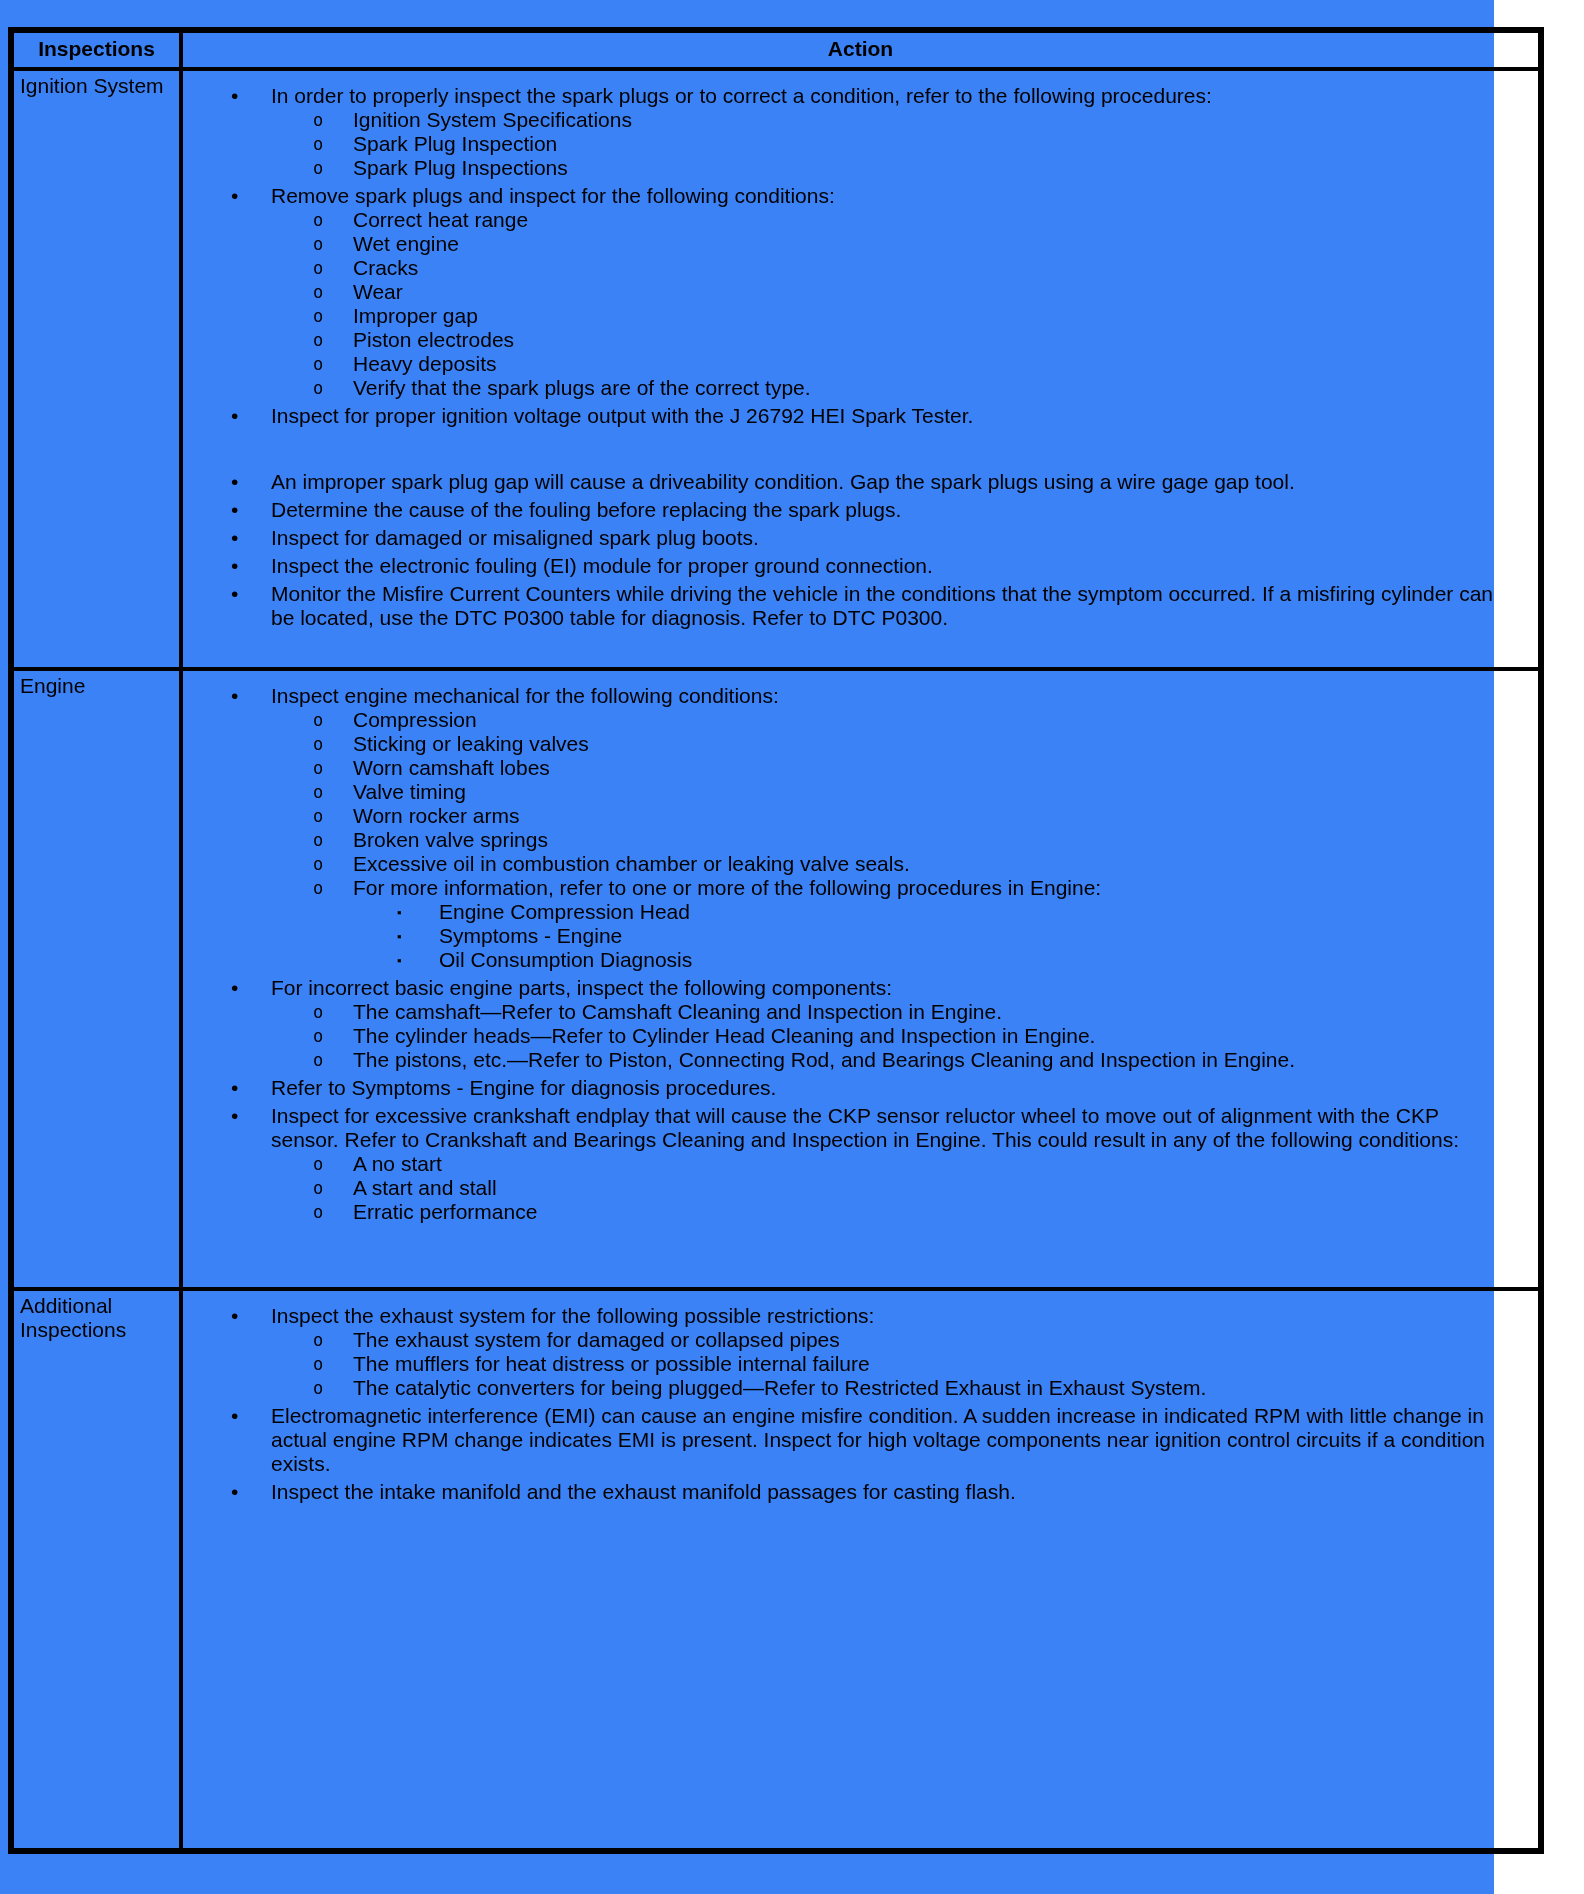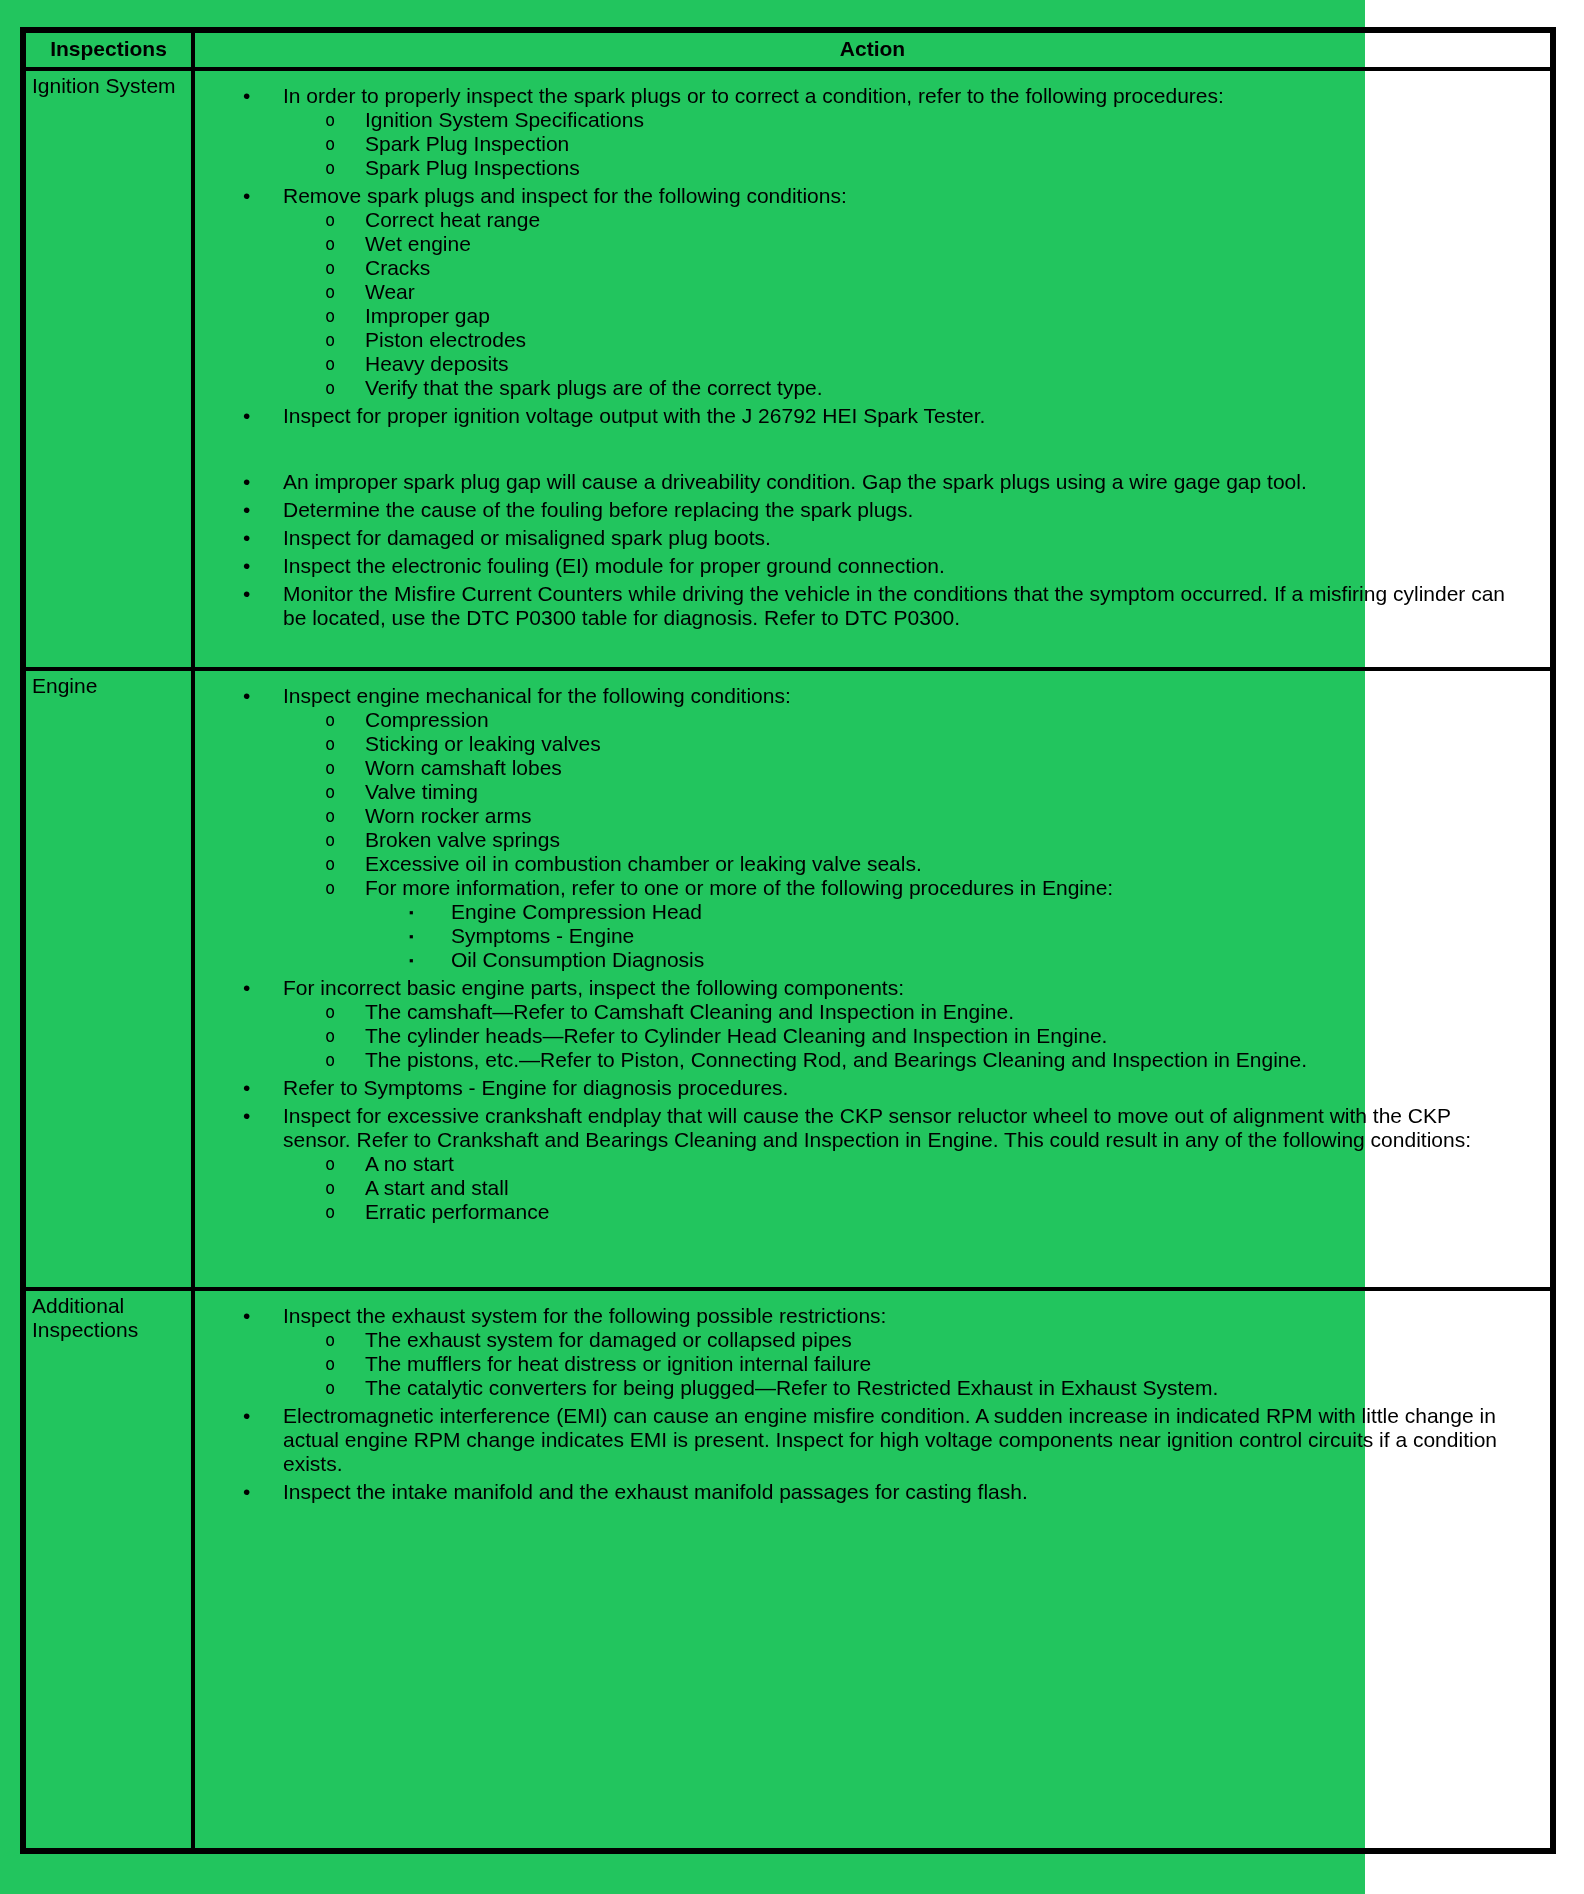--- a/index.html
+++ b/index.html
@@ -3,25 +3,25 @@
 <meta charset="utf-8">
 <style>
   html, body {
     margin: 0;
     padding: 0;
     background: #ffffff;
     color: #000000;
     font-family: "Liberation Sans", "DejaVu Sans", sans-serif;
   }
   .page {
-    width: 1365px;
+    width: 1494px;
     height: 1894px;
-    background: #22c55e;
+    background: #3b82f6;
     box-sizing: border-box;
-    padding: 27px 20px;
+    padding: 27px 8px;
   }
   table.doc-table {
     border-collapse: collapse;
     table-layout: fixed;
     width: 1536px;
     border: 6px solid #000;
   }
   col.col-inspections { width: 170px; }
   col.col-action { width: auto; }
   th, td {
@@ -133,21 +133,21 @@
             <div class="item level-2"><span class="bullet">o</span><span class="item-text">A no start</span></div>
             <div class="item level-2"><span class="bullet">o</span><span class="item-text">A start and stall</span></div>
             <div class="item level-2"><span class="bullet">o</span><span class="item-text">Erratic performance</span></div>
           </td>
         </tr>
         <tr class="row-2">
           <td class="inspection-cell">Additional Inspections</td>
           <td class="action-cell">
             <div class="item level-1"><span class="bullet">•</span><span class="item-text">Inspect the exhaust system for the following possible restrictions:</span></div>
             <div class="item level-2"><span class="bullet">o</span><span class="item-text">The exhaust system for damaged or collapsed pipes</span></div>
-            <div class="item level-2"><span class="bullet">o</span><span class="item-text">The mufflers for heat distress or ignition internal failure</span></div>
+            <div class="item level-2"><span class="bullet">o</span><span class="item-text">The mufflers for heat distress or possible internal failure</span></div>
             <div class="item level-2"><span class="bullet">o</span><span class="item-text">The catalytic converters for being plugged—Refer to Restricted Exhaust in Exhaust System.</span></div>
             <div class="item level-1"><span class="bullet">•</span><span class="item-text">Electromagnetic interference (EMI) can cause an engine misfire condition. A sudden increase in indicated RPM with little change in actual engine RPM change indicates EMI is present. Inspect for high voltage components near ignition control circuits if a condition exists.</span></div>
             <div class="item level-1"><span class="bullet">•</span><span class="item-text">Inspect the intake manifold and the exhaust manifold passages for casting flash.</span></div>
           </td>
         </tr>
       </tbody>
   </table>
 </div>
 
 </body></html>

